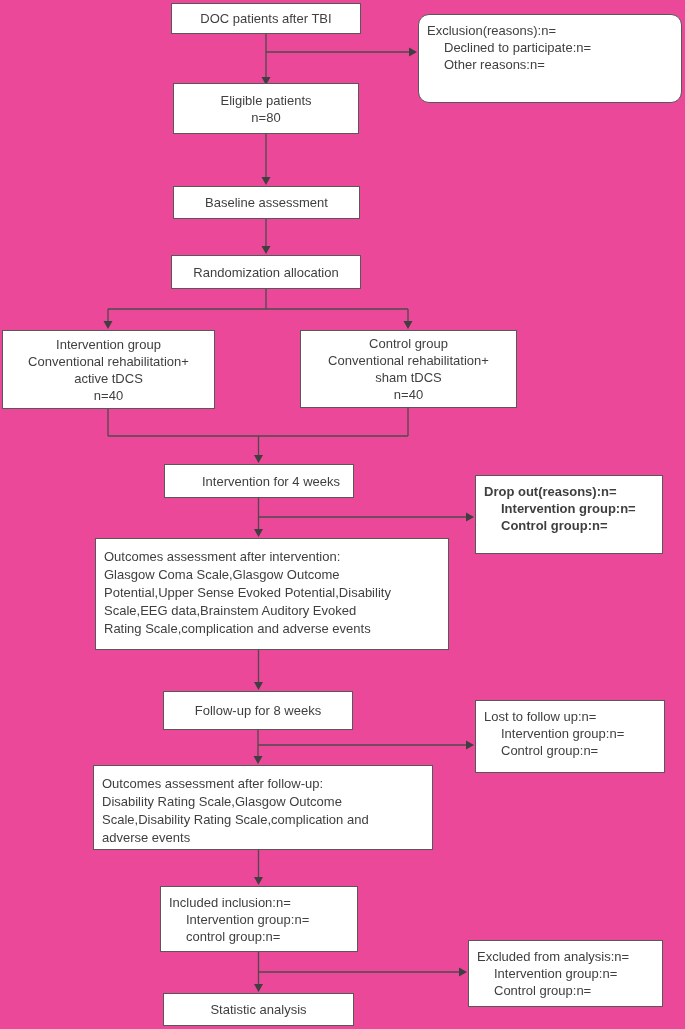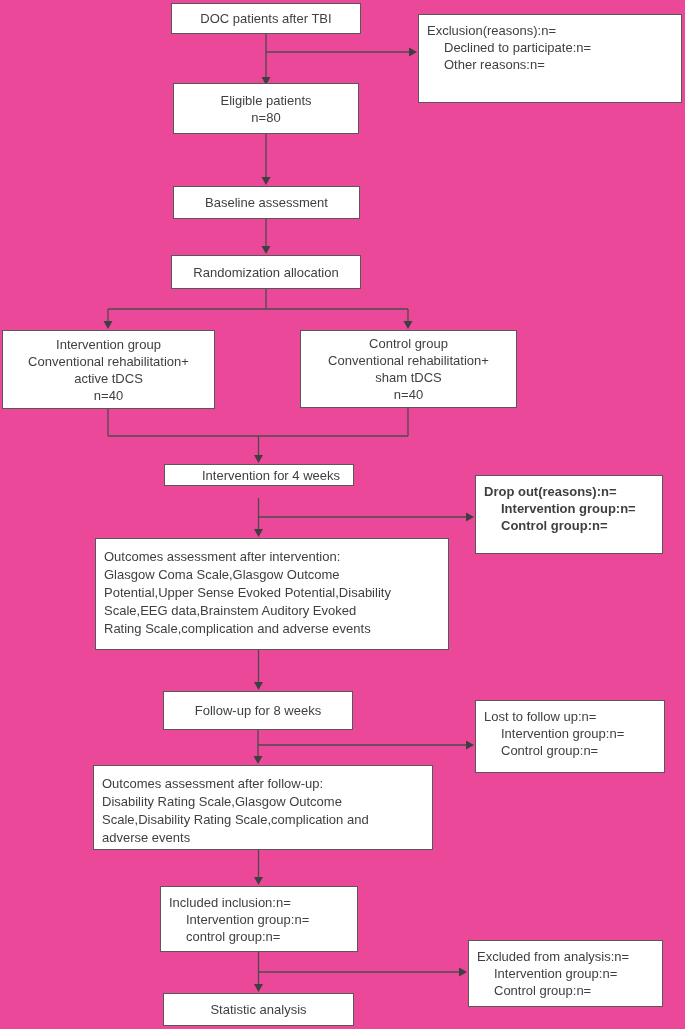--- a/index.html
+++ b/index.html
@@ -128,21 +128,21 @@
         <line x1="258.5" y1="972" x2="459" y2="972"></line>
         <polygon points="459,967.5 459,976.5 467,972" stroke="none"></polygon>
       </g>
     </g>
   </svg>
 
   <div class="box center" style="left:171px; top:3px; width:190px; height:31px;">
     <div>DOC patients after TBI</div>
   </div>
 
-  <div class="box left" style="left:418px; top:14px; width:264px; height:89px;">
+  <div class="box left" style="left:418px; top:14px; width:264px; height:89px;border-radius:11px;">
     <div>Exclusion(reasons):n=</div>
     <div class="indent">Declined to participate:n=</div>
     <div class="indent">Other reasons:n=</div>
   </div>
 
   <div class="box center" style="left:173px; top:83px; width:186px; height:51px;">
     <div>Eligible patients</div>
     <div>n=80</div>
   </div>
 
@@ -161,21 +161,21 @@
     <div>n=40</div>
   </div>
 
   <div class="box center" style="left:300px; top:330px; width:217px; height:78px;">
     <div>Control group</div>
     <div>Conventional rehabilitation+</div>
     <div>sham tDCS</div>
     <div>n=40</div>
   </div>
 
-  <div class="box center" style="left:164px; top:464px; width:190px; height:22px;padding-left:24px;">
+  <div class="box center" style="left:164px; top:464px; width:190px; height:34px;padding-left:24px;">
     <div>Intervention for 4 weeks</div>
   </div>
 
   <div class="box left" style="left:475px; top:475px; width:188px; height:79px;font-weight:bold;">
     <div>Drop out(reasons):n=</div>
     <div class="indent">Intervention group:n=</div>
     <div class="indent">Control group:n=</div>
   </div>
 
   <div class="box left tall" style="left:95px; top:538px; width:354px; height:112px;">

